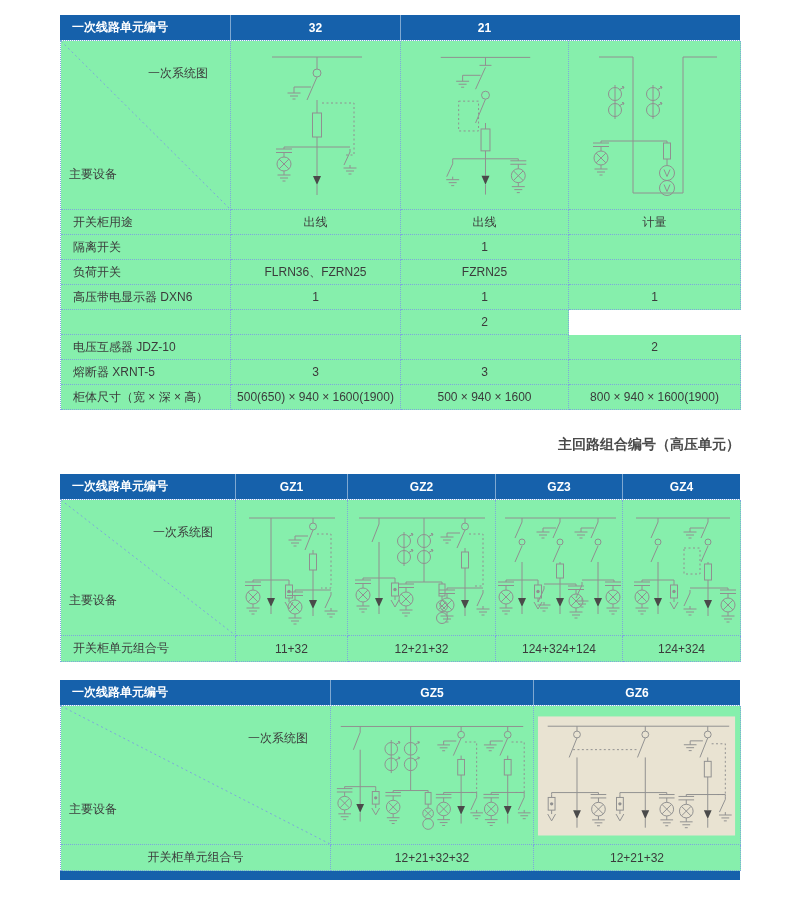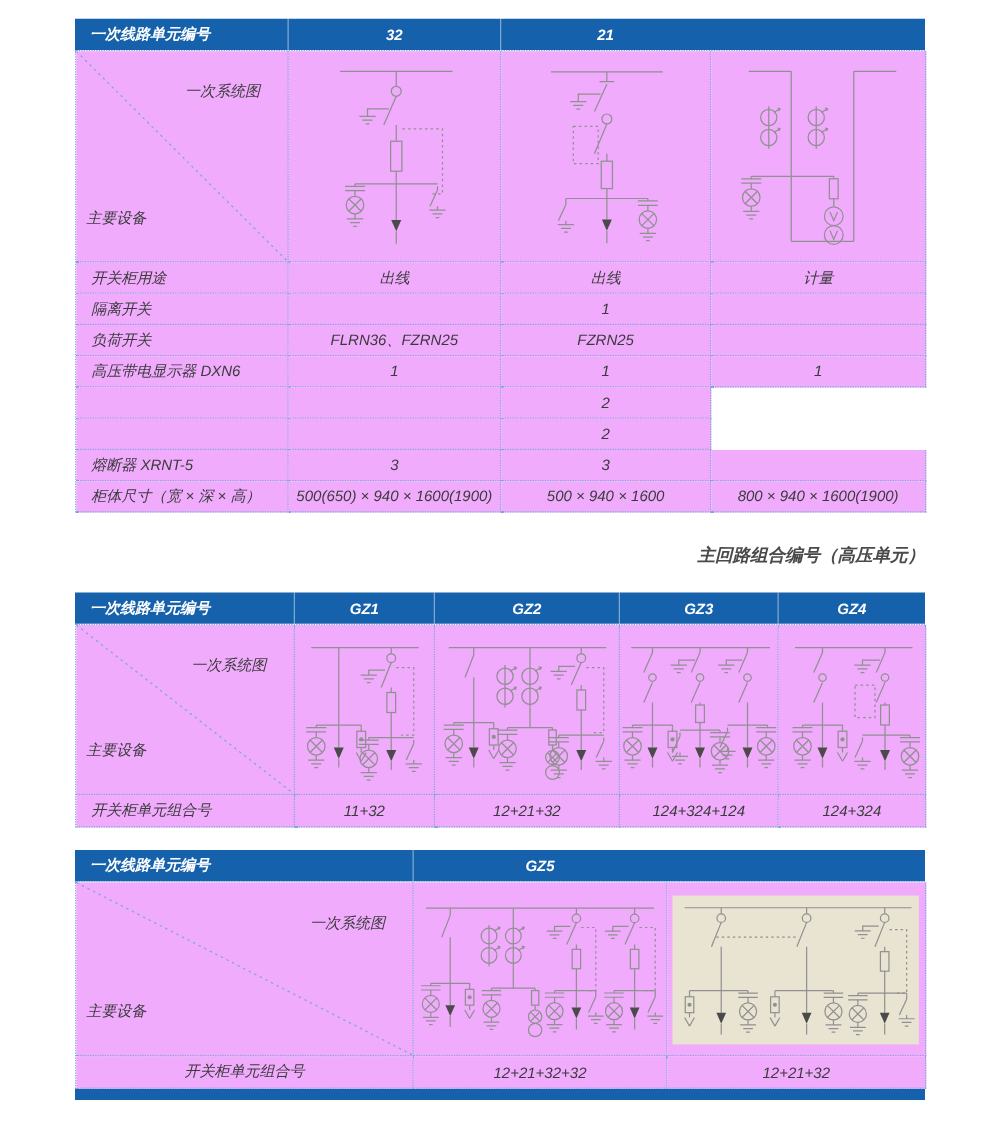--- a/index.html
+++ b/index.html
@@ -1,36 +1,36 @@
 <!DOCTYPE html>
 <html><head>
 <meta charset="utf-8">
 <style>
   html,body{margin:0;padding:0;}
   body{
     width:800px;height:905px;background:#ffffff;
     font-family:"Liberation Sans","DejaVu Sans",sans-serif;
     color:#3b3b3b;position:relative;overflow:hidden;
   }
-  .content{position:absolute;left:60px;top:15px;width:680px;font-style:italic;}
+  .content{position:absolute;left:60px;top:15px;width:680px;}
   .t{width:680px;}
   .thead{display:grid;background:#1661ab;height:25px;}
   .thead .hc{
     display:flex;align-items:center;justify-content:center;
     color:#ffffff;font-size:12px;font-weight:bold;
   }
   .thead .hc.lbl{justify-content:flex-start;padding-left:12px;}
   .thead .hc + .hc{border-left:1px solid rgba(255,255,255,.45);}
   .g1{grid-template-columns:170px 170px 168px 172px;}
   .g2{grid-template-columns:175px 112px 148px 127px 118px;}
   .g3{grid-template-columns:270px 203px 207px;}
   .tbody{border-top:1px dotted #7da7dc;border-left:1px dotted #7da7dc;}
   .row{display:grid;}
   .cell{
-    background:#f0abfc;border-right:1px dotted #7da7dc;border-bottom:1px dotted #7da7dc;
+    background:#86efac;border-right:1px dotted #7da7dc;border-bottom:1px dotted #7da7dc;
     display:flex;align-items:center;justify-content:center;
     font-size:12px;color:#3b3b3b;box-sizing:border-box;overflow:hidden;
   }
   .cell.lbl{justify-content:flex-start;padding-left:12px;}
   .cell.lblc{justify-content:center;}
   .drow1 .cell{height:169px;}
   .drow2 .cell{height:136px;}
   .drow3 .cell{height:139px;}
   .r26 .cell{height:25px;}
   .r27 .cell{height:26px;}
@@ -192,20 +192,21 @@
         <div class="cell">1</div>
         <div class="cell">1</div>
         <div class="cell">1</div>
       </div>
       <div class="row g1 r26">
         <div class="cell"></div>
         <div class="cell"></div>
         <div class="cell">2</div>
       </div>
       <div class="row g1 r26">
+        <div class="cell lbl">电压互感器 JDZ-10</div>
         <div class="cell"></div>
         <div class="cell"></div>
         <div class="cell">2</div>
       </div>
       <div class="row g1 r26">
         <div class="cell lbl">熔断器 XRNT-5</div>
         <div class="cell">3</div>
         <div class="cell">3</div>
         <div class="cell"></div>
       </div>
@@ -380,20 +381,21 @@
       </div>
     </div>
   </div>
 
   <div style="height:18px;"></div>
 
   <div class="t">
     <div class="thead g3">
       <div class="hc lbl">一次线路单元编号</div>
       <div class="hc">GZ5</div>
+      <div class="hc">GZ6</div>
     </div>
     <div class="tbody">
       <div class="row g3 drow3">
         <div class="cell diagcell">
           <svg class="dline">
             <line x1="0" y1="0" x2="100%" y2="100%" stroke="#7da7dc" stroke-width="1" stroke-dasharray="2 3"></line>
           </svg>
           <span class="toplab">一次系统图</span>
           <span class="botlab">主要设备</span>
         </div>

